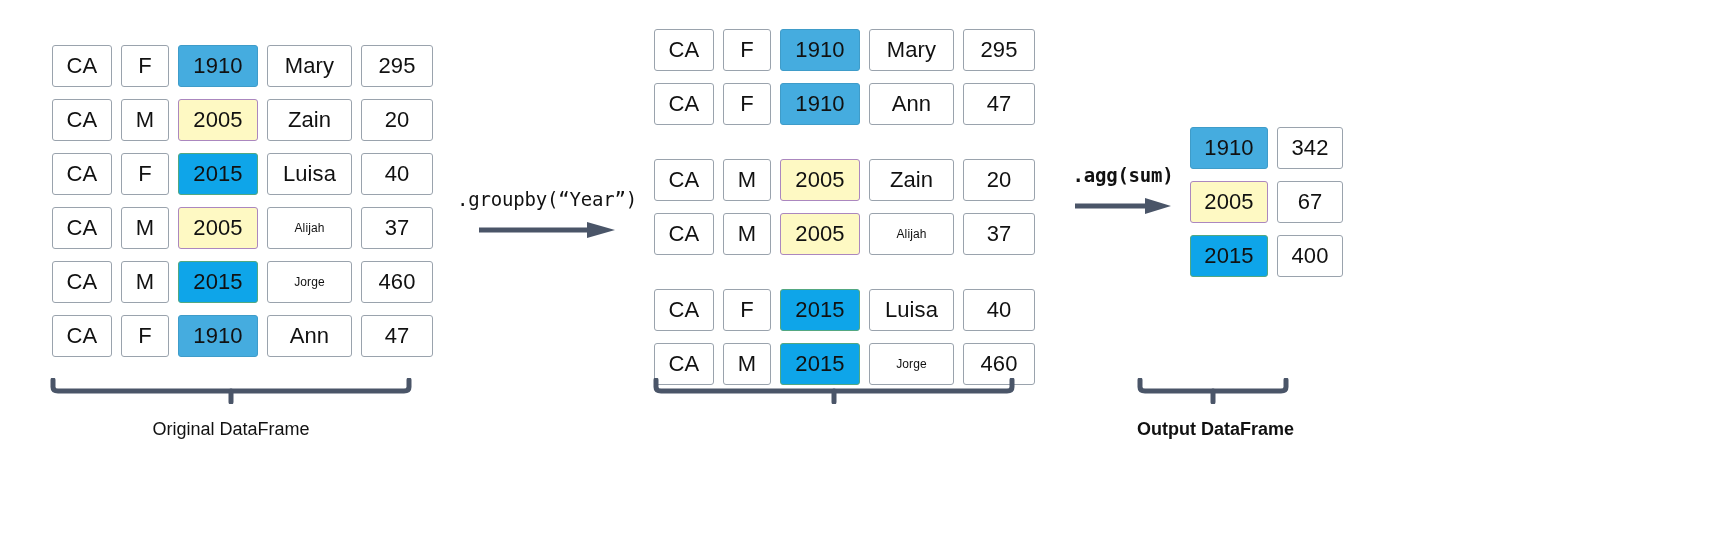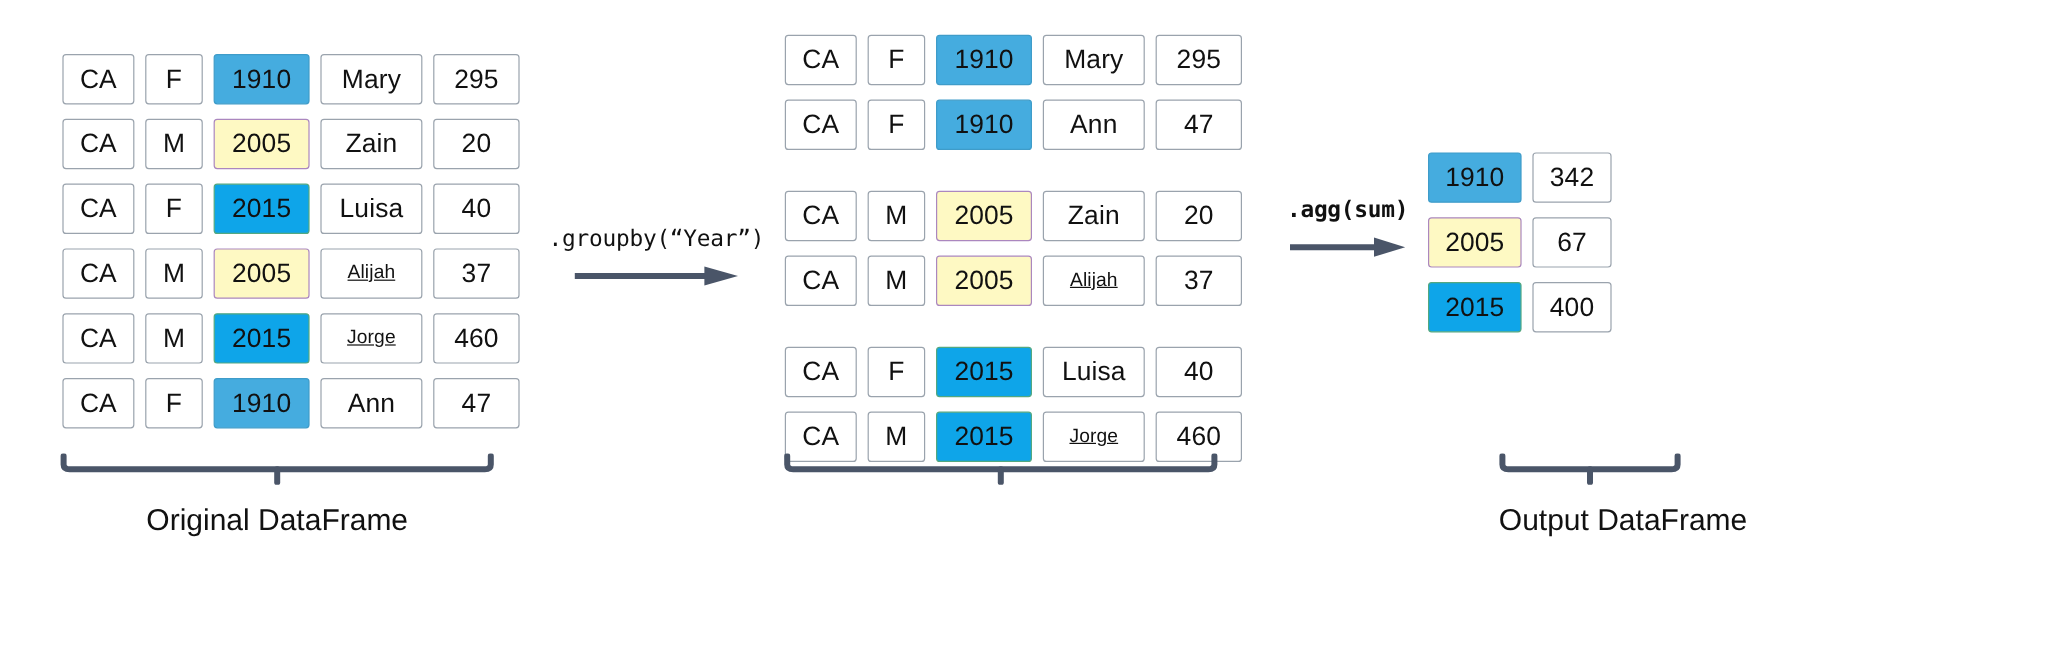--- a/index.html
+++ b/index.html
@@ -28,21 +28,21 @@
     background: #ffffff;
     color: #111111;
     display: flex;
     align-items: center;
     justify-content: center;
     font-size: 22px;
     line-height: 1;
     letter-spacing: .1px;
     height: 42px;
   }
-  .cell.small { font-size: 16px; text-decoration: underline; }
+  .cell.small { font-size: 12px; }
 
   .c-state { width: 60px; }
   .c-sex   { width: 48px; }
   .c-year  { width: 80px; }
   .c-name  { width: 85px; }
   .c-count { width: 72px; }
 
   .c-year.blue   { background: #45ACDF; border-color: #3f9cc9; }
   .c-year.purple { background: #fef9c3; border-color: #ab87bf; }
   .c-year.green  { background: #0ea5e9; border-color: #53a881; }
@@ -85,29 +85,29 @@
     justify-content: center;
   }
 
   #transition-groupby { left: 452px; top: 164px; width: 190px; margin-top: 24px; }
   #transition-agg     { left: 1053px; top: 164px; width: 140px; font-weight: bold; }
 
   
   .bracket-group { position: absolute; }
   .bracket-group .caption {
     text-align: center;
-    font-size: 25px;
+    font-size: 18px;
     color: #111111;
     margin-top: 11px;
     white-space: nowrap;
   }
 
   #bracket-original { left: 50px; top: 378px; width: 362px; }
   #bracket-groupby  { left: 653px; top: 378px; width: 362px; }
-  #bracket-output   { left: 1249px; top: 378px; width: 152px; }
+  #bracket-output   { left: 1137px; top: 378px; width: 152px; font-weight: bold; }
 </style>
 </head>
 <body>
 
 <div class="stage">
 
   <div class="panel" id="panel-original">
 
     <div class="row">
       <div class="cell c-state">CA</div>

